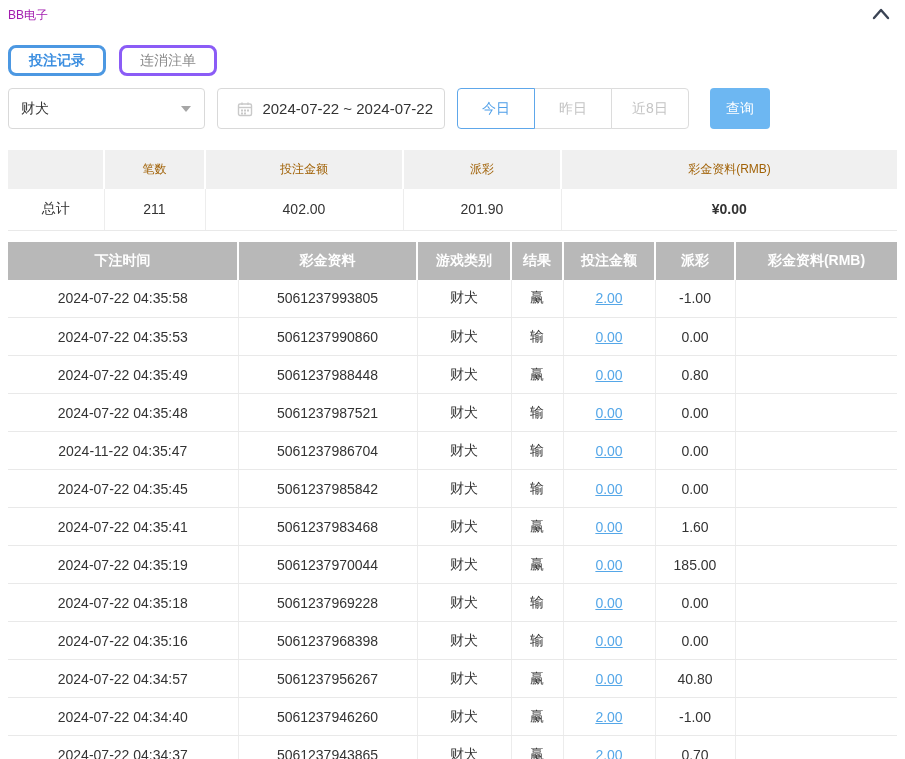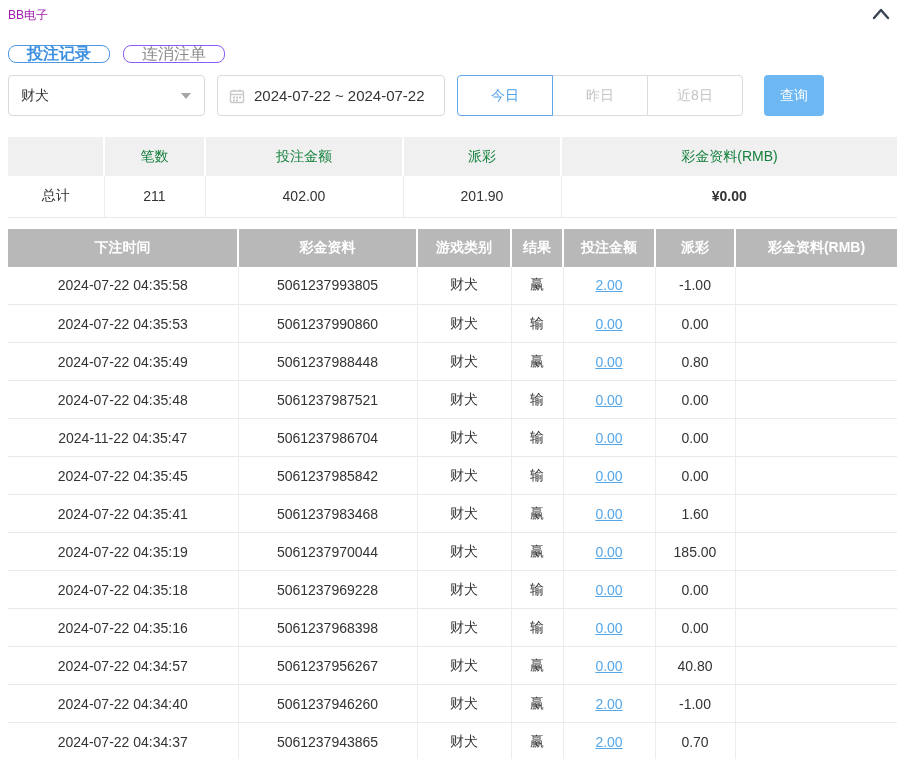--- a/index.html
+++ b/index.html
@@ -12,59 +12,59 @@
   .page { width: 905px; height: 759px; padding: 2px 8px 0 8px; overflow: hidden; background: #fff; }
 
   
   .header-bar { display: flex; align-items: center; justify-content: space-between; height: 26px; }
   .page-title { font-size: 12px; font-weight: normal; color: #a21caf; }
   .collapse-btn { width: 24px; height: 24px; display: flex; align-items: center; justify-content: center; cursor: pointer; background: none; border: none; margin-right: 4px; }
 
   
   .tabs { display: flex; gap: 13px; margin-top: 17px; }
   .tab {
-    height: 18px; padding: 0 18px; display: flex; align-items: center; justify-content: center;
-    border: 1px solid #8b5cf6; border-radius: 8px; background: #fff; color: #8a8a8a;
-    font-size: 16px; cursor: pointer;
+    height: 31px; padding: 0 18px; display: flex; align-items: center; justify-content: center;
+    border: 3px solid #8b5cf6; border-radius: 8px; background: #fff; color: #8a8a8a;
+    font-size: 14px; cursor: pointer;
   }
   .tab.active { border-color: #4c98e2; color: #3d8fe0; font-weight: bold; }
 
   
   .filters { display: flex; align-items: center; margin-top: 12px; height: 41px; }
   .select {
     width: 197px; height: 41px; border: 1px solid #d9d9d9; border-radius: 4px;
     display: flex; align-items: center; justify-content: space-between; padding: 0 12px; cursor: pointer; background: #fff;
   }
   .select .caret { color: #999; font-size: 12px; }
   .date-box {
     width: 228px; height: 41px; border: 1px solid #d9d9d9; border-radius: 4px;
     display: flex; align-items: center; gap: 9px; padding: 0 11px; margin-left: 12px; cursor: pointer; background: #fff;
-    font-size: 15px; color: #333;
+    font-size: 15px; color: #333; justify-content: flex-end;
   }
   .btn-group { display: flex; margin-left: 12px; }
   .btn-group .qbtn {
-    width: 96px; height: 41px; background: #fff; border: 1px solid #dcdcdc; color: #c4c4c4;
+    width: 78px; height: 41px; background: #fff; border: 1px solid #dcdcdc; color: #c4c4c4;
     font-size: 14px; cursor: pointer; margin-left: -1px; position: relative;
   }
   .btn-group .qbtn:first-child { border-radius: 4px 0 0 4px; margin-left: 0; }
   .btn-group .qbtn:last-child { border-radius: 0 4px 4px 0; }
   .btn-group .qbtn.active { border-color: #5ea7ea; color: #4f9fe8; z-index: 2; }
   .search-btn {
     width: 60px; height: 41px; margin-left: 21px; background: #6db7f2; border: none; border-radius: 4px;
     color: #fff; font-size: 14px; cursor: pointer;
   }
 
   
   table { border-collapse: collapse; table-layout: fixed; width: 889px; }
   th, td { text-align: center; font-weight: normal; overflow: hidden; white-space: nowrap; }
 
   
   .summary { margin-top: 21px; }
   .summary thead th {
-    background: #f0f0f0; height: 39px; color: #15803d; font-size: 14px;
+    background: #f0f0f0; height: 39px; color: #a16207; font-size: 12px;
     border-right: 2px solid #fff;
   }
   .summary thead th:last-child { border-right: none; }
   .summary tbody td {
     height: 41px; background: #fff; border-right: 1px solid #ededed; border-bottom: 1px solid #e9e9e9; font-size: 14px;
   }
   .summary tbody td:last-child { border-right: none; font-weight: bold; }
 
   
   .bets { margin-top: 11px; }

